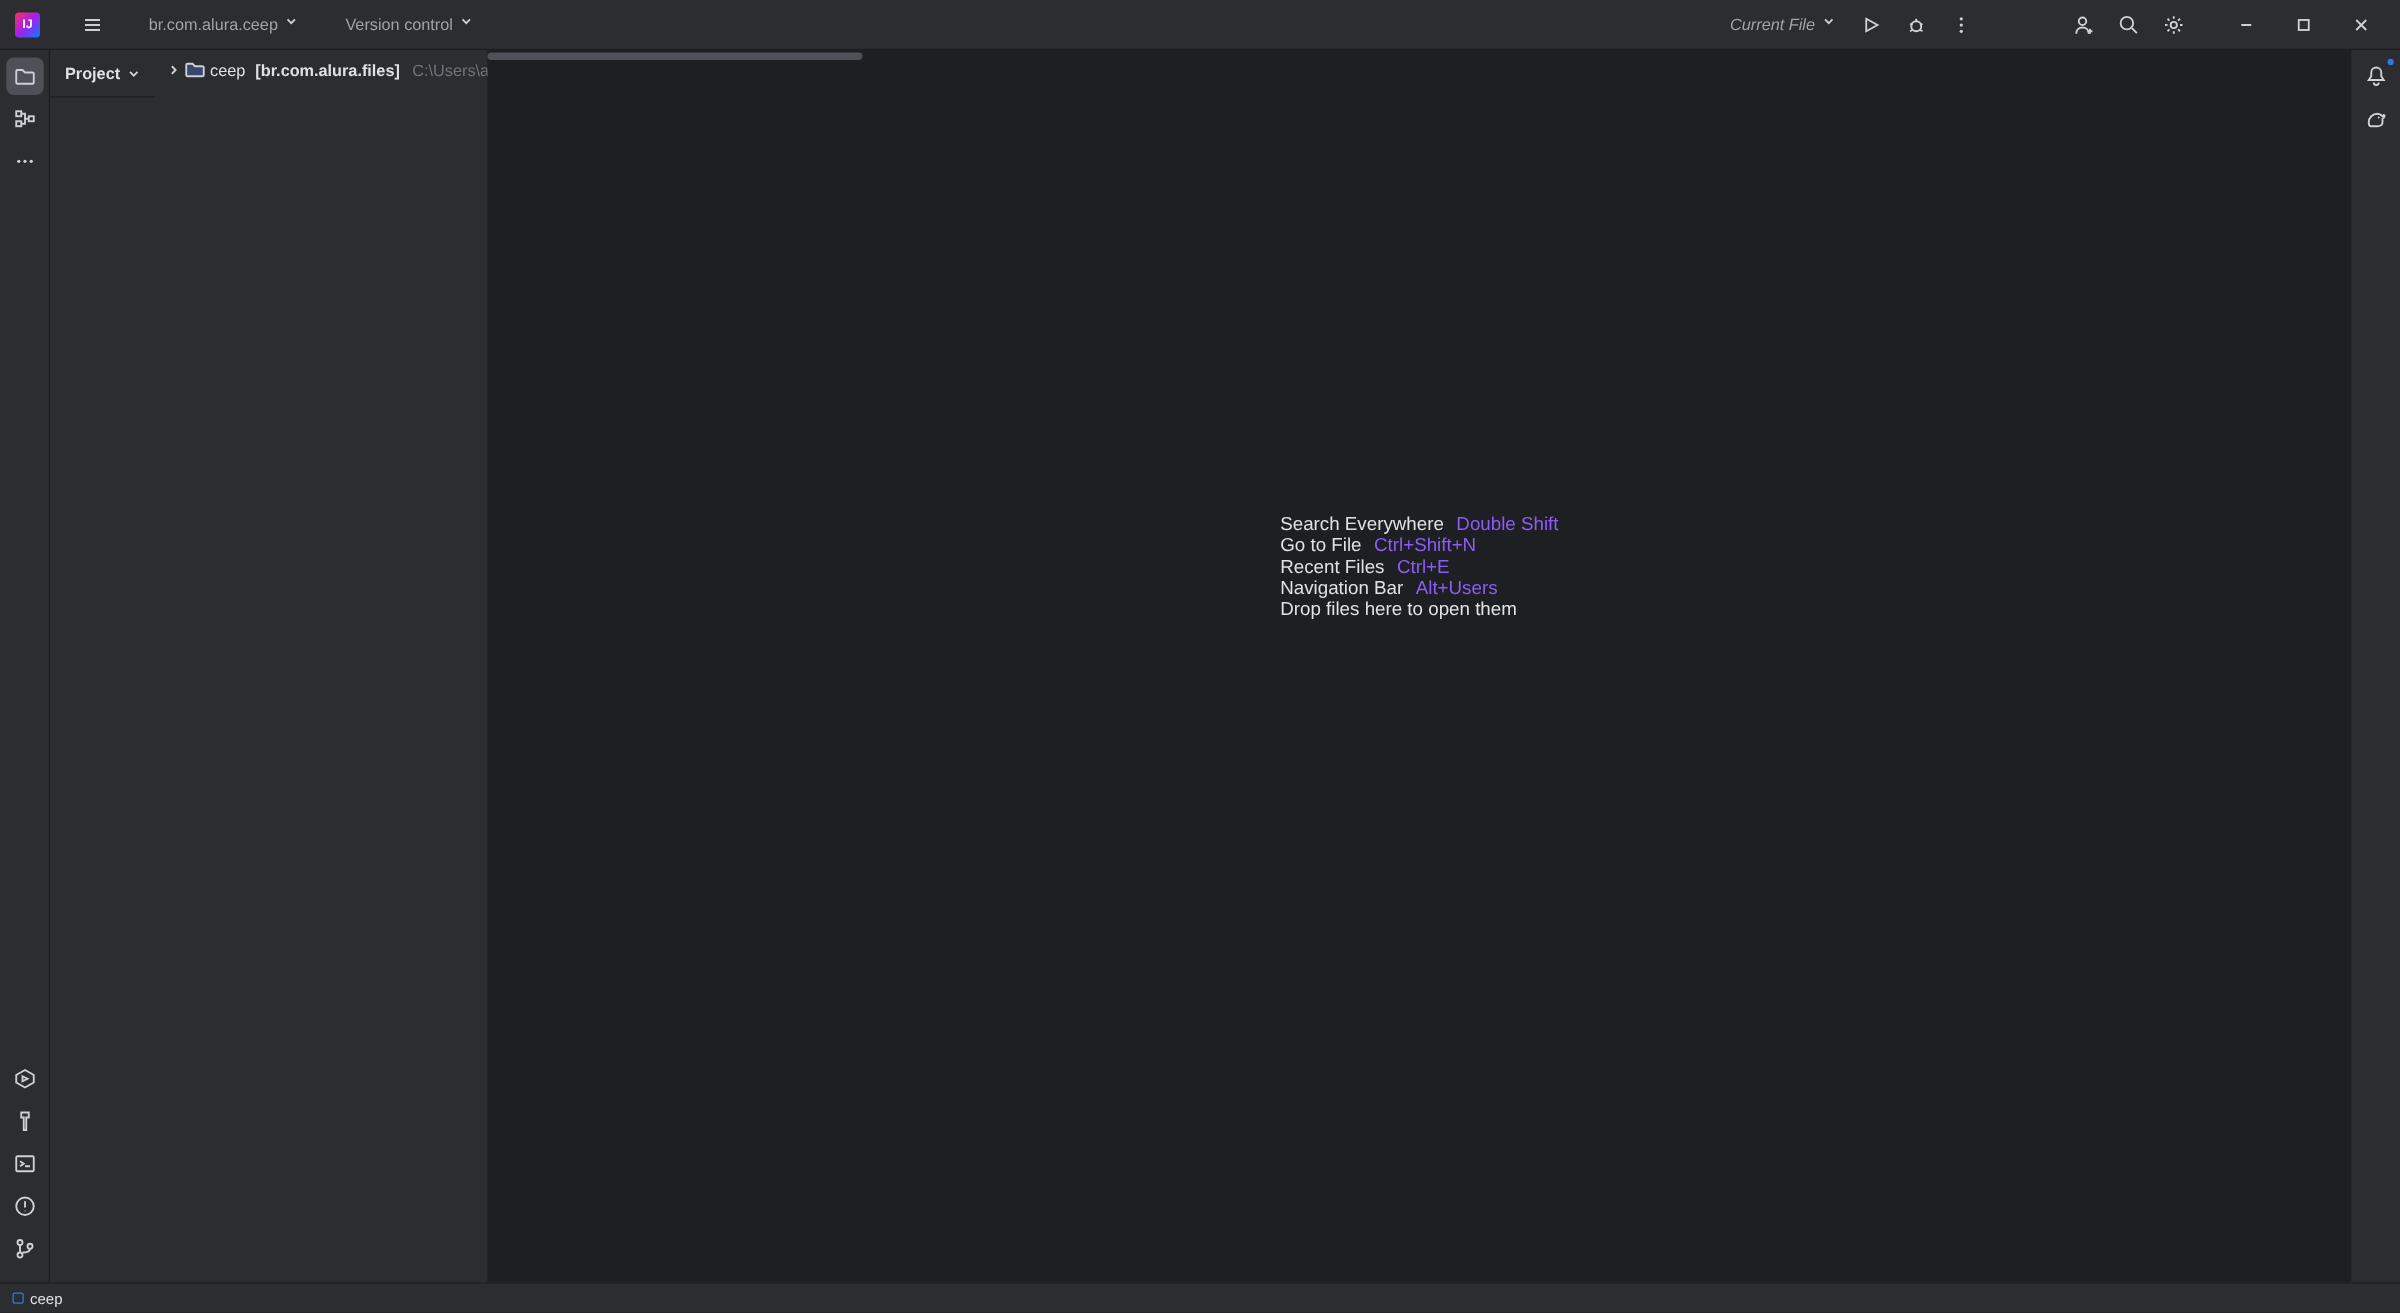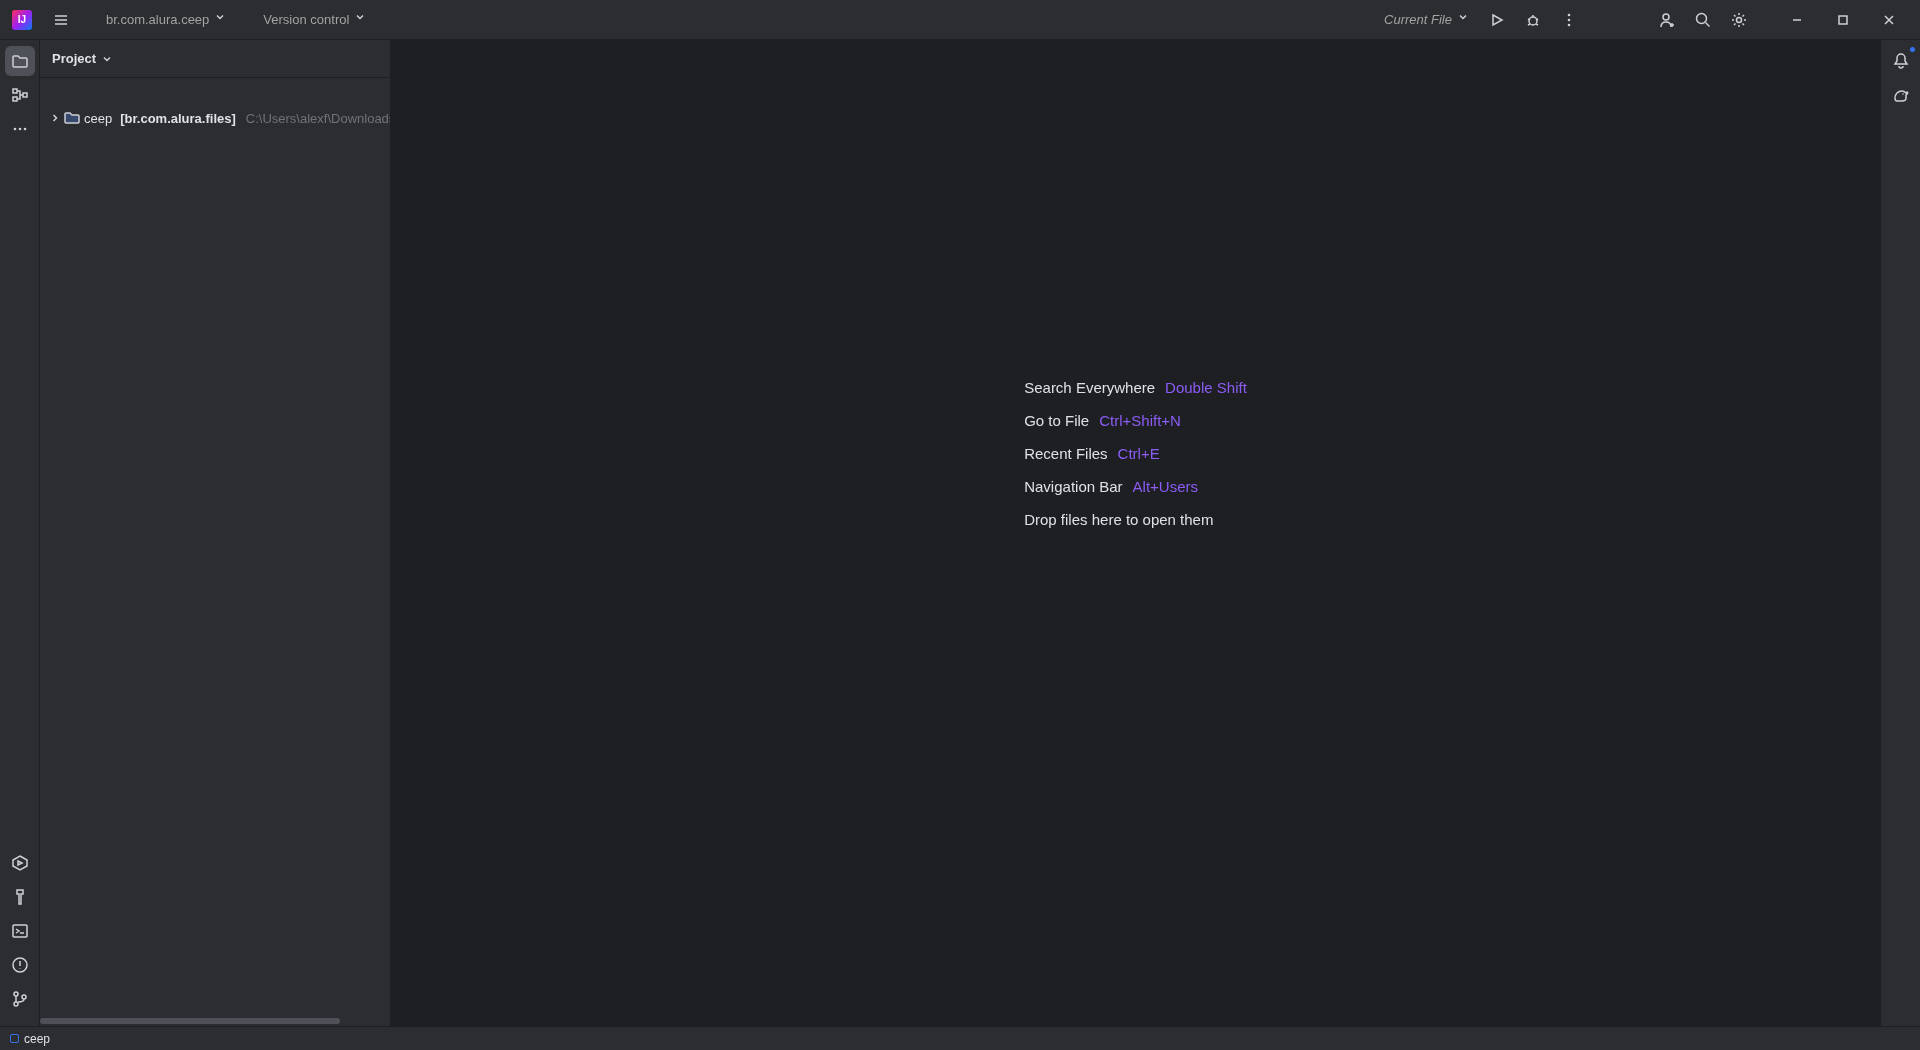--- a/index.html
+++ b/index.html
@@ -37,21 +37,21 @@
       width: 20px;
       height: 20px;
       background: linear-gradient(135deg, #fe2f58 0%, #a020f0 50%, #087cfa 100%);
       border-radius: 3px;
       display: flex;
       align-items: center;
       justify-content: center;
       font-size: 10px;
       font-weight: bold;
       color: white;
-      margin-right: 6px;
+      margin-right: 19px;
       margin-left: 4px;
     }
     .hamburger-btn {
       width: 34px;
       height: 30px;
       display: flex;
       align-items: center;
       justify-content: center;
       border-radius: 4px;
       cursor: pointer;
@@ -126,23 +126,22 @@
       cursor: pointer;
     }
     .strip-btn.active { background: #4e5157; }
 
     
     .project-panel {
       width: 351px;
       background: #2b2d30;
       border-right: 1px solid #1e1f22;
       display: flex;
-      flex-direction: column;
+      flex-direction: row;
       min-width: 0;
-      gap: 24px;
     }
     .project-header {
       height: 38px;
       display: flex;
       align-items: center;
       padding: 0 12px;
       border-bottom: 1px solid #1e1f22;
     }
     .project-title {
       font-weight: bold;
@@ -202,21 +201,20 @@
       flex: 1;
       background: #1e1f22;
       display: flex;
       align-items: center;
       justify-content: center;
       flex-direction: column;
     }
     .welcome-list {
       display: flex;
       flex-direction: column;
-      gap: 16px;
       transform: translateY(-80px);
     }
     .welcome-row {
       display: flex;
       gap: 10px;
       font-size: 15px;
     }
     .welcome-action { color: #dfe1e5; }
     .welcome-shortcut { color: #8b5cf6; }
 

